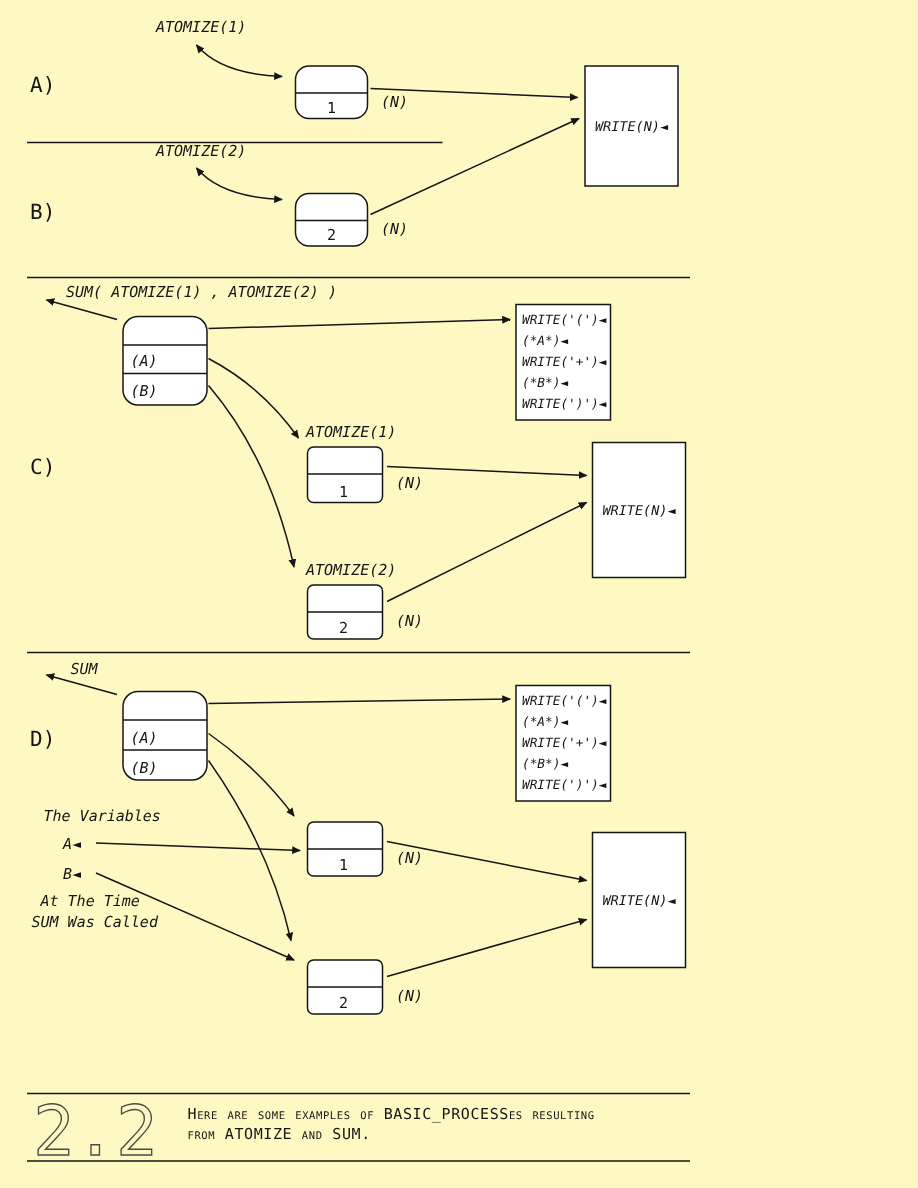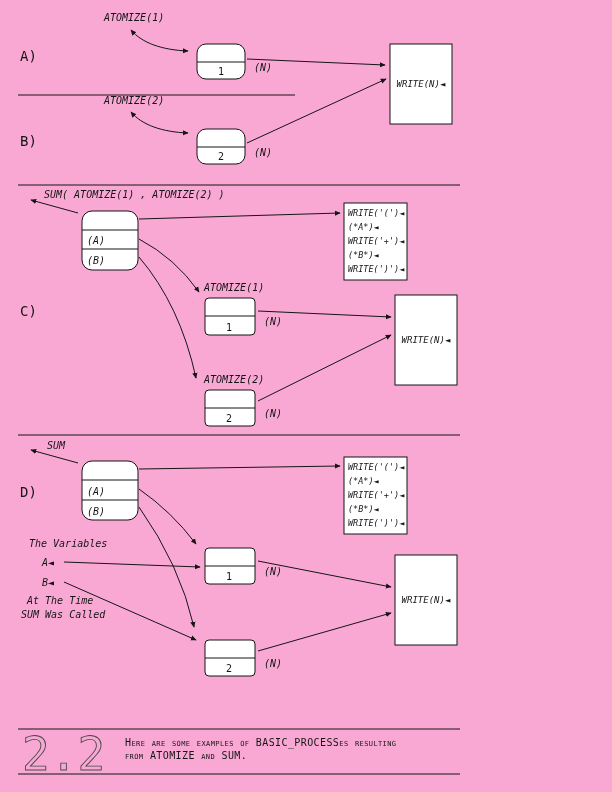--- a/index.html
+++ b/index.html
@@ -1,16 +1,16 @@
 <!DOCTYPE html>
 <html><head>
 <meta charset="utf-8">
 <style>
   html,body{margin:0;padding:0;background:#fff;}
-  .page{position:relative;width:612px;height:792px;background:#f9a8d4;overflow:hidden;}
+  .page{position:relative;width:612px;height:792px;background:#fef9c3;overflow:hidden;}
   svg{display:block;}
   svg text{font-family:"DejaVu Sans Mono",monospace;fill:#151515;}
   .ln{stroke:#151515;stroke-width:1;fill:none;}
   .bx{stroke:#151515;stroke-width:1;fill:#fff;}
   .lbl{font-size:10px;font-style:italic;}
   .sec{font-size:14px;}
   .cell{font-size:10px;text-anchor:middle;}
   .wr{font-size:9px;text-anchor:middle;font-style:italic;}
   .pr{font-size:8.5px;font-style:italic;}
   .big{font-size:46px;fill:none;stroke:#4a4a4a;stroke-width:0.9;}

